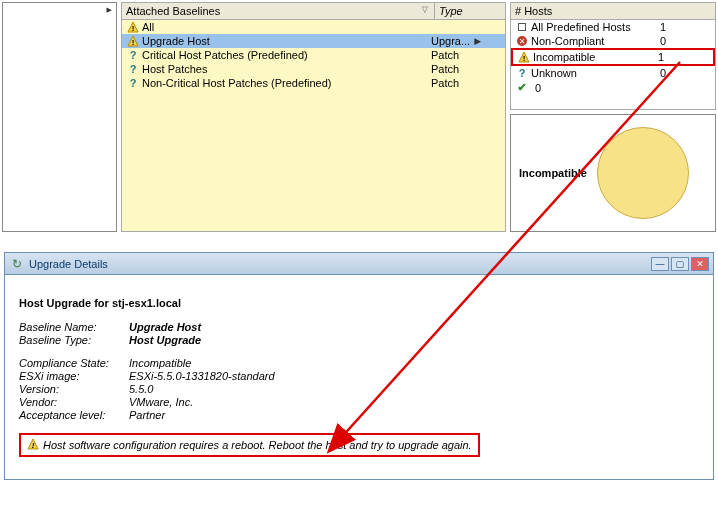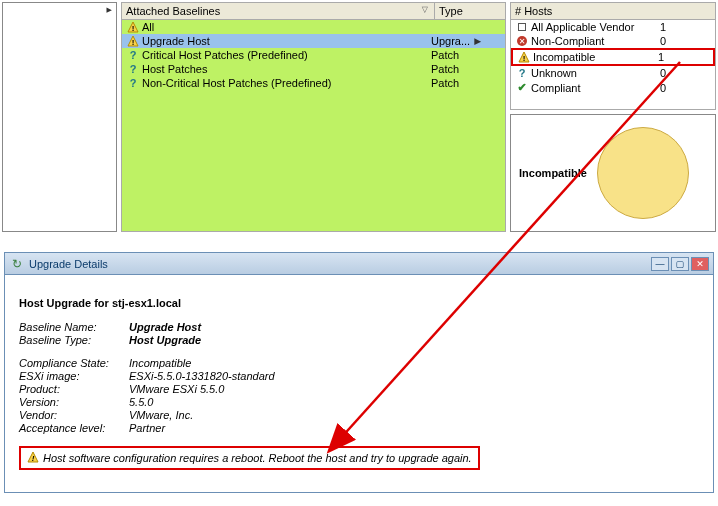--- a/index.html
+++ b/index.html
@@ -21,36 +21,36 @@
     height: 230px;
     position: relative;
   }
   .left-panel .small-arrow {
     position: absolute; top: 3px; right: 4px;
     font-size: 7px; color: #333;
   }
   .baselines-panel {
     width: 385px;
     border: 1px solid #aaa;
-    background: #bef264;
+    background: #fef9c3;
     height: 230px;
   }
   .panel-header-row {
     display: flex;
     background: #ece9d8;
     border-bottom: 1px solid #aaa;
   }
   .hdr-col {
     padding: 2px 4px;
     border-right: 1px solid #aaa;
     font-weight: normal;
   }
   .hdr-col.last { border-right: none; }
   .baselines-panel .col-name { flex: 1; position: relative; }
-  .baselines-panel .col-type { width: 70px; }
+  .baselines-panel .col-type { width: 70px; font-style: italic; }
   .sort-indicator { position: absolute; right: 6px; top: 2px; font-size: 8px; color: #666; }
   .row {
     display: flex;
     padding: 1px 4px;
     align-items: center;
     cursor: default;
   }
   .row.selected { background: #99c2eb; }
   .row .icon { width: 14px; display: inline-flex; align-items: center; justify-content: center; margin-right: 2px; }
   .row .name { flex: 1; }
@@ -203,21 +203,21 @@
   <div class="right-panel">
     <div class="compliance-box">
       <div class="panel-header-row">
         <div class="hdr-col col-hosts last"># Hosts</div>
       </div>
       <div id="compliance-rows">
           <div class="row">
             <span class="icon">
               <span class="ic-square"></span>
             </span>
-            <span class="name">All Applicable Vendor</span>
+            <span class="name">All Predefined Hosts</span>
             <span class="hosts">1</span>
           </div>
           <div class="row">
             <span class="icon">
               <span class="ic-cross">✕</span>
             </span>
             <span class="name">Non-Compliant</span>
             <span class="hosts">0</span>
           </div>
           <div class="row highlight-red">
@@ -234,21 +234,20 @@
             <span class="icon">
               <span class="ic-help">?</span>
             </span>
             <span class="name">Unknown</span>
             <span class="hosts">0</span>
           </div>
           <div class="row">
             <span class="icon">
               <span class="ic-check">✔</span>
             </span>
-            <span class="name">Compliant</span>
             <span class="hosts">0</span>
           </div>
         </div>
     </div>
     <div class="chart-box">
       <div class="chart-label">Incompatible</div>
       <div class="pie-circle"></div>
     </div>
   </div>
 </div>
@@ -275,24 +274,20 @@
       </div>
     <div class="detail-gap"></div>
     <div id="details2">
         <div class="detail-line">
           <span class="k">Compliance State:</span>
           <span class="v">Incompatible</span>
         </div>
         <div class="detail-line">
           <span class="k">ESXi image:</span>
           <span class="v">ESXi-5.5.0-1331820-standard</span>
-        </div>
-        <div class="detail-line">
-          <span class="k">Product:</span>
-          <span class="v">VMware ESXi 5.5.0</span>
         </div>
         <div class="detail-line">
           <span class="k">Version:</span>
           <span class="v">5.5.0</span>
         </div>
         <div class="detail-line">
           <span class="k">Vendor:</span>
           <span class="v">VMware, Inc.</span>
         </div>
         <div class="detail-line">

